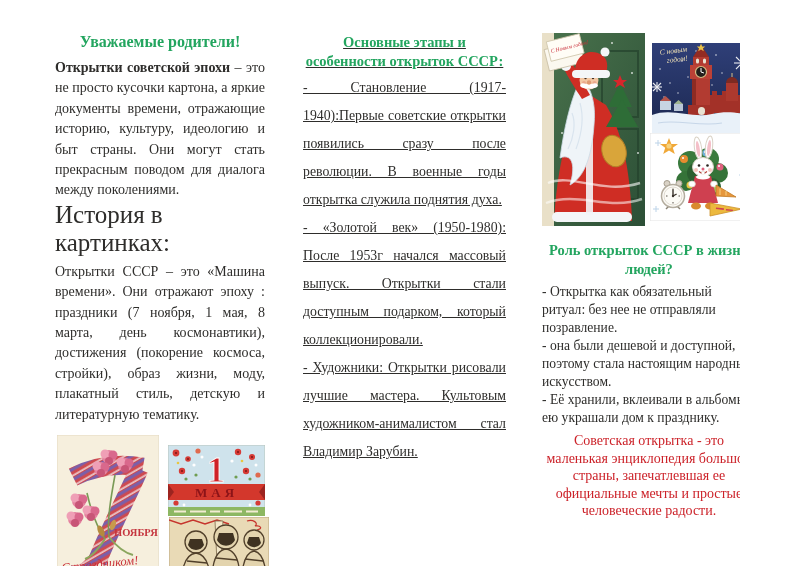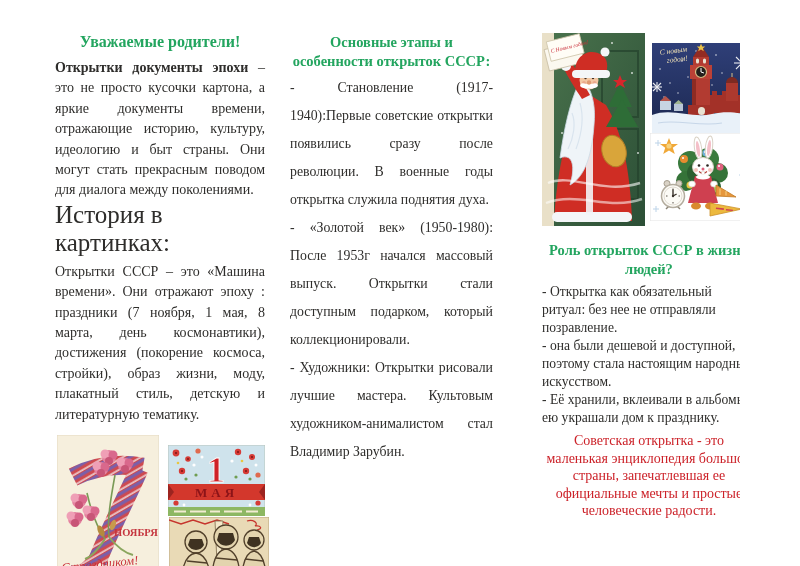--- a/index.html
+++ b/index.html
@@ -1,20 +1,20 @@
 <!DOCTYPE html>
 <html><head>
 <meta charset="utf-8">
 <style>
   html,body{margin:0;padding:0;background:#fff;}
   .page{position:relative;width:740px;height:566px;background:#ffffff;overflow:hidden;
         font-family:"Liberation Serif","DejaVu Serif",serif;color:#2e2d2b;}
   .col{position:absolute;top:33px;}
   #col1{left:55px;width:210px;}
-  #col2{left:290px;width:203px;}
+  #col2{left:303px;width:203px;text-decoration:underline;}
   #col3{left:542px;top:25px;width:214px;}
   .c-green{color:#23a55f;}
   .c-red{color:#cc2229;}
   .title1{font-size:16px;font-weight:bold;text-align:center;margin:0 0 7px 0;}
   .body-j{font-size:14px;line-height:20.4px;text-align:justify;margin:0;}
   .why{font-size:16.5px;font-weight:bold;text-align:center;margin:12px 0 3px 0;}
   .hist{font-size:25px;font-weight:normal;margin:0 0 5px 0;}
   .fig1{position:relative;height:150px;margin-top:10px;}
   .fig1 svg, .fig3 svg{position:absolute;display:block;}
   .col-title{font-size:14.5px;font-weight:bold;text-align:center;line-height:19px;margin:0 0 3px 0;}
@@ -25,21 +25,21 @@
   .quote{font-size:14px;line-height:17.6px;text-align:center;margin:5px 0 0 0;}
   b{font-weight:bold;}
 </style>
 </head>
 <body>
 
 <div class="page">
 
   <div class="col" id="col1">
     <div class="title1 c-green">Уважаемые родители!</div>
-    <p class="body-j"><b>Открытки документы эпохи</b><span> – это не просто кусочки картона, а яркие документы времени, отражающие историю, культуру, идеологию и быт страны. Они могут стать прекрасным поводом для диалога между поколениями.</span></p>
+    <p class="body-j"><b>Открытки советской эпохи</b><span> – это не просто кусочки картона, а яркие документы времени, отражающие историю, культуру, идеологию и быт страны. Они могут стать прекрасным поводом для диалога между поколениями.</span></p>
     <div class="hist">История в картинках:</div>
     <p class="body-j">Открытки СССР – это «Машина времени». Они отражают эпоху : праздники (7 ноября, 1 мая, 8 марта, день космонавтики), достижения (покорение космоса, стройки), образ жизни, моду, плакатный стиль, детскую и литературную тематику.</p>
 
     <div class="fig1">
 
       <svg style="left:2px;top:0;" width="102" height="147" viewBox="0 0 102 147">
         <defs>
           <pattern id="ribStripes" patternUnits="userSpaceOnUse" width="9" height="9" patternTransform="rotate(60)">
             <rect width="9" height="9" fill="#cf4a4e"></rect>
             <rect x="0" width="3.2" height="9" fill="#7c5fa8"></rect>

